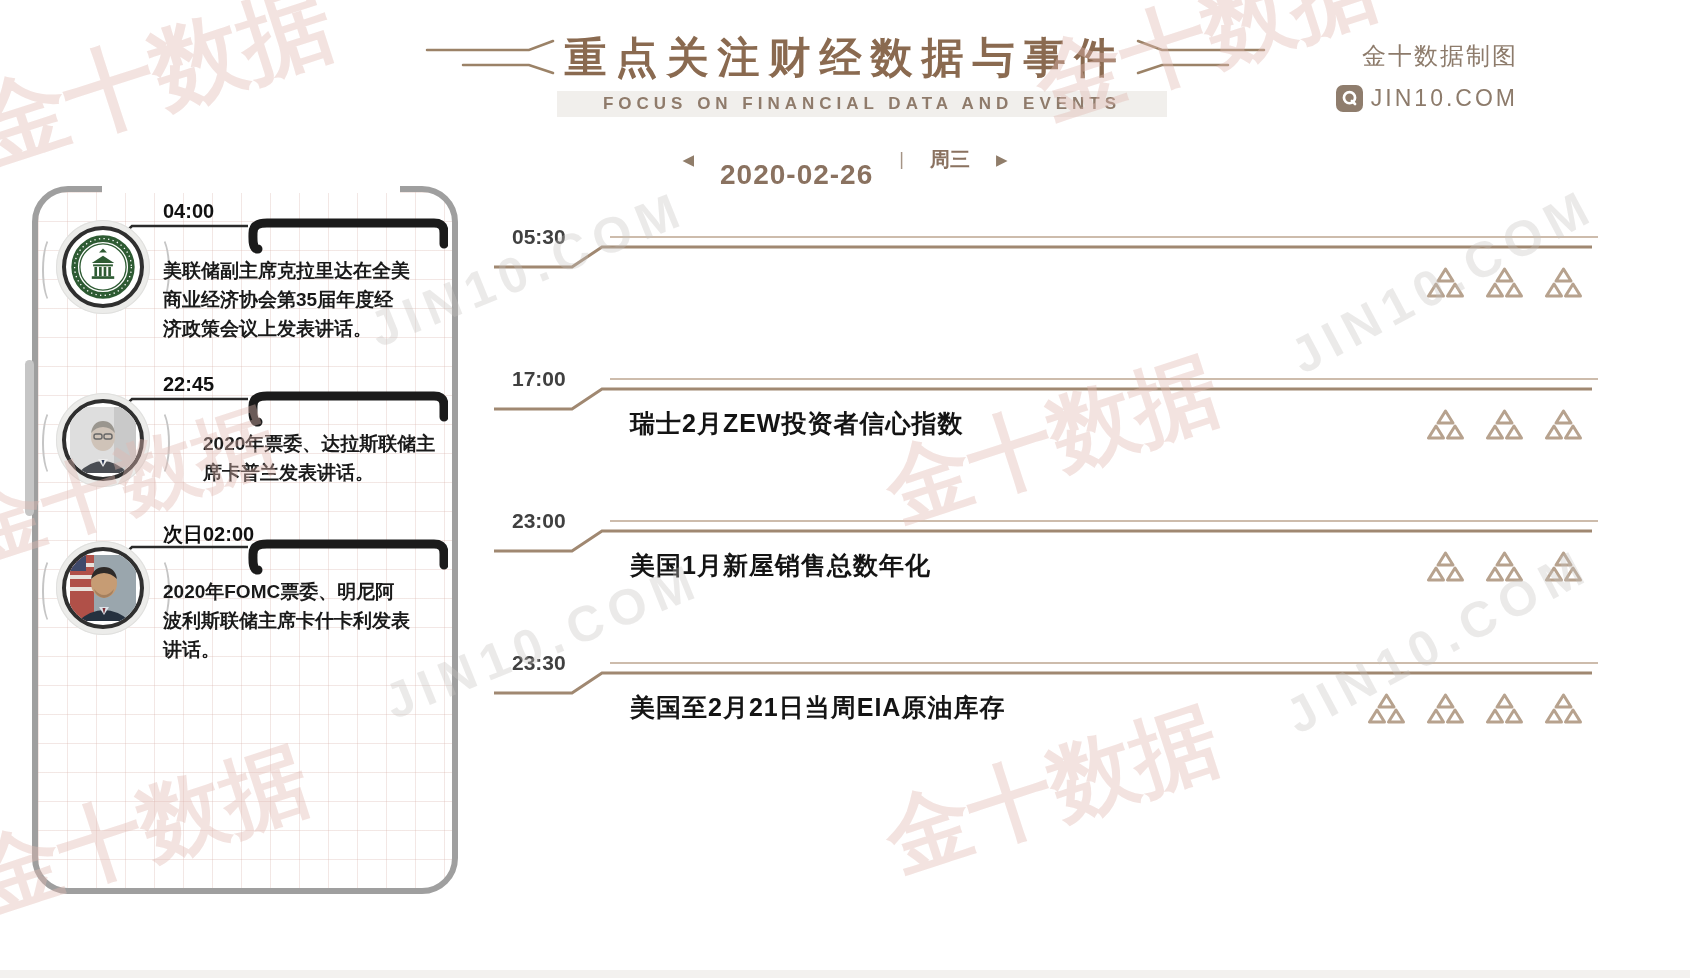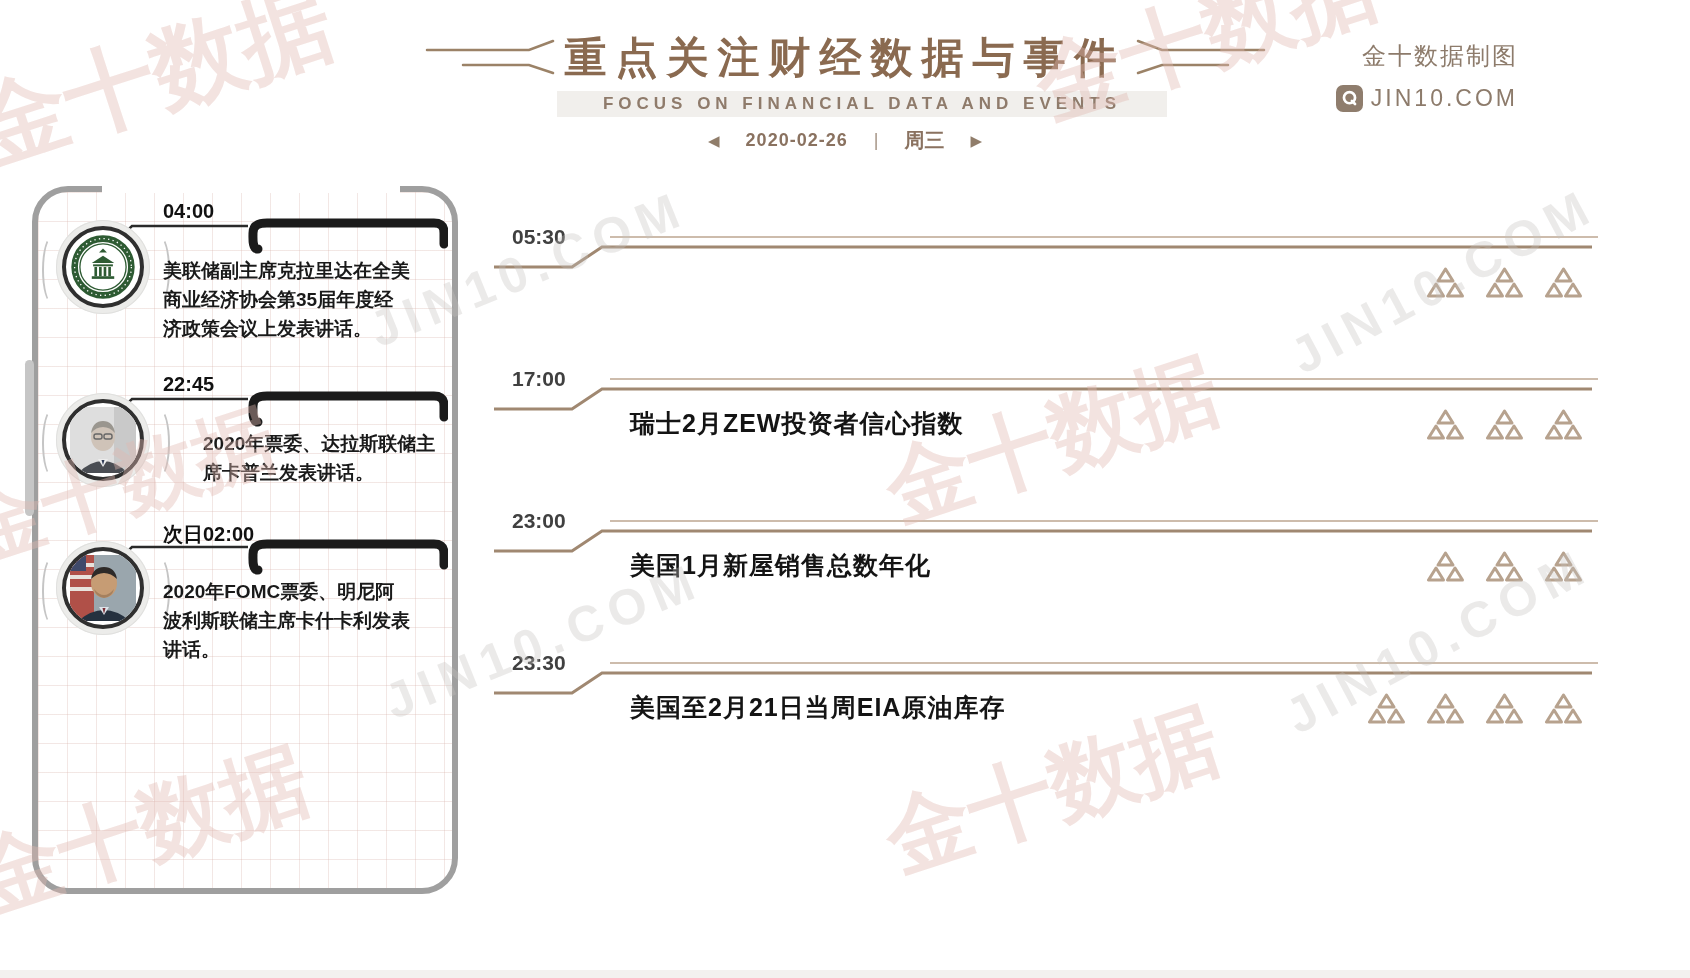--- a/index.html
+++ b/index.html
@@ -17,21 +17,21 @@
              align-items:center;gap:5px;z-index:10;}
   .page-title{font-size:42px;font-weight:bold;color:#8a6a50;letter-spacing:9px;margin:0;}
   .flourish{width:135px;height:40px;}
   .flourish.right{transform:scaleX(-1);}
   .subtitle-band{position:absolute;top:91px;left:0;right:0;text-align:center;z-index:10;margin-left:34px;}
   .subtitle-band span{display:inline-block;background:#f1efec;color:#8f7b6b;font-size:17px;
              font-weight:bold;letter-spacing:5px;padding:3px 46px;}
   .date-nav{position:absolute;top:127px;left:0;right:0;display:flex;justify-content:center;
              align-items:center;gap:26px;z-index:10;color:#8a7260;}
   .date-nav .arrow{font-size:15px;color:#907d6a;cursor:pointer;line-height:1;}
-  .date-nav .date{font-size:18px;font-weight:bold;letter-spacing:1px;}
+  .date-nav .date{font-size:28px;font-weight:bold;letter-spacing:1px;margin-top:32px;}
   .date-nav .sep{font-size:18px;color:#a59485;font-weight:normal;}
   .date-nav .weekday{font-size:20px;font-weight:bold;}
 
   .brand{position:absolute;top:40px;right:172px;text-align:right;z-index:10;color:#8d7b6b;}
   .brand-caption{font-size:24px;letter-spacing:2px;}
   .brand-site-row{margin-top:13px;display:flex;align-items:center;justify-content:flex-end;gap:8px;}
   .brand-logo{width:27px;height:27px;border-radius:7px;background:#8f7d6d;display:flex;
               align-items:center;justify-content:center;}
   .brand-site{font-size:23px;letter-spacing:3px;}
 

